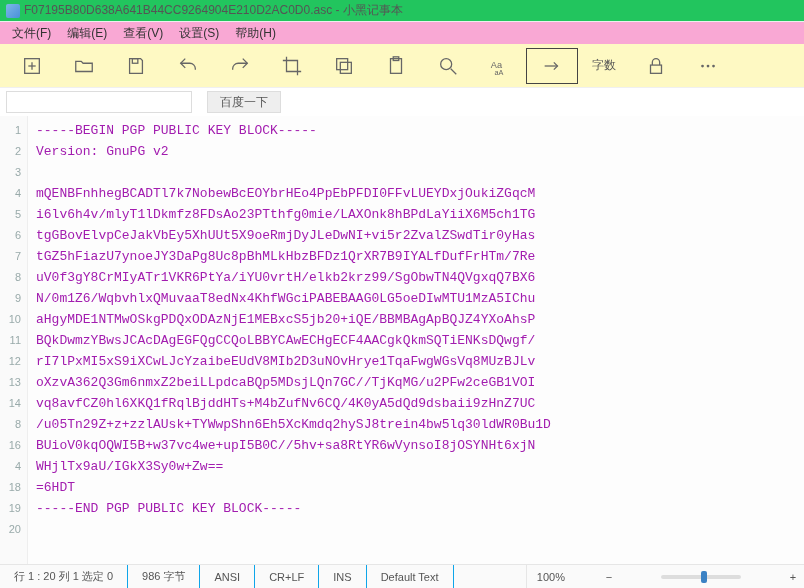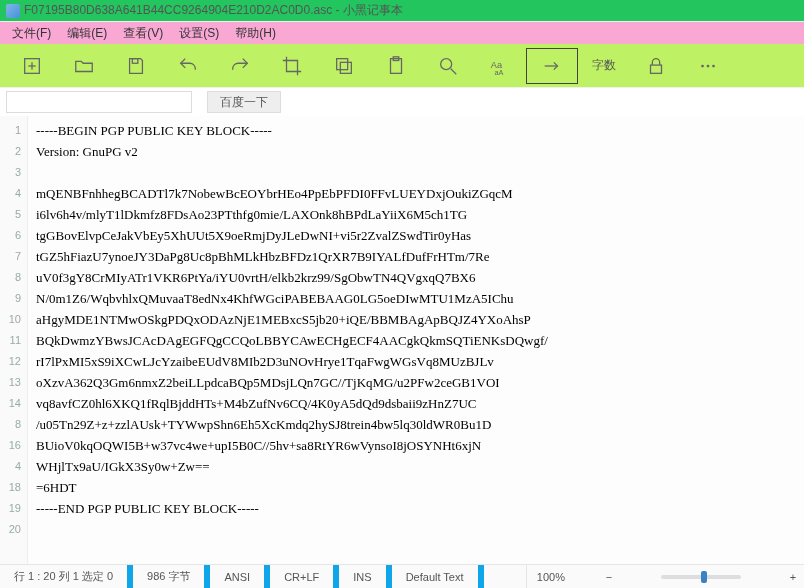--- a/index.html
+++ b/index.html
@@ -1,34 +1,34 @@
 <!DOCTYPE html>
 <html><head>
 <meta charset="utf-8">
 <style>
 * { margin: 0; padding: 0; box-sizing: border-box; }
 body { font-family: "Microsoft YaHei", "Segoe UI", Arial, sans-serif; font-size: 12px; background: #fff; width: 804px; height: 588px; overflow: hidden; display: flex; flex-direction: column; color: #333; }
 .title-bar { height: 22px; display: flex; align-items: center; padding: 2px 6px; background: #22c55e; border-bottom: 1px solid #eee; font-size: 12px; color: #555; }
 .title-bar .icon { width: 14px; height: 14px; margin-right: 4px; background: linear-gradient(135deg,#7db8e8,#4a90d9); border-radius: 2px; display:inline-block;}
 .menu-bar { height: 22px; display: flex; align-items: center; padding: 0 4px; background: #f9a8d4; font-size: 12px; color: #333; }
 .menu-item { padding: 2px 8px; cursor: default; }
-.toolbar { height: 44px; display: flex; align-items: center; padding: 4px 6px; background: #bef264; border-bottom: 1px solid #f0f0f0; gap: 0; }
+.toolbar { height: 44px; display: flex; align-items: center; padding: 4px 6px; background: #fef9c3; border-bottom: 1px solid #f0f0f0; gap: 0; }
 .tb-btn { width: 52px; height: 36px; display: flex; align-items: center; justify-content: center; position: relative; cursor: default; }
 .tb-btn svg { width: 22px; height: 22px; stroke: #666; stroke-width: 1.4; fill: none; }
 .tb-btn.ret { border: 1px solid #444; }
 .tb-btn.txt { font-size: 12px; color: #555; flex-direction: column; line-height: 1.1; }
 .search-bar { height: 28px; display: flex; align-items: center; padding: 4px 6px; background: #fff; }
 .search-input { width: 186px; height: 22px; border: 1px solid #ddd; padding: 0 4px; font-size: 12px; }
 .search-btn { height: 22px; padding: 0 12px; background: #eee; border: 1px solid #ddd; margin-left: 15px; font-size: 12px; color: #555; display:flex; align-items:center; }
 .editor { flex: 1; display: flex; overflow: hidden; background: #fdfdfd; }
 .gutter { width: 28px; background: #fafafa; border-right: 1px solid #eee; overflow: hidden; padding-top: 4px; }
 .gutter div { height: 21px; line-height: 21px; text-align: right; padding-right: 6px; color: #9aa; font-size: 11px; }
-.code { flex: 1; padding: 4px 8px; font-family: Liberation Serif, serif; font-size: 13px; line-height: 21px; white-space: pre; color: #000000; overflow: hidden; }
+.code { flex: 1; padding: 4px 8px; font-family: Liberation Mono, monospace; font-size: 13px; line-height: 21px; white-space: pre; color: #a21caf; overflow: hidden; }
 .statusbar { height: 24px; display: flex; align-items: center; background: #fafafa; border-top: 1px solid #e6e6e6; font-size: 11px; color: #555; }
-.statusbar .cell { padding: 0 14px; border-right: 6px solid #0ea5e9; height: 100%; display: flex; align-items: center; }
+.statusbar .cell { padding: 0 14px; border-right: 1px solid #0ea5e9; height: 100%; display: flex; align-items: center; }
 .statusbar .spacer { flex: 1; border-right: 1px solid #e6e6e6; height: 100%; }
 .statusbar .zoom-slider { width: 80px; height: 4px; background: #ddd; position: relative; margin: 0 8px; border-radius: 2px; }
 .statusbar .zoom-slider .thumb { position: absolute; left: 50%; top: -4px; width: 6px; height: 12px; background: #3b82c4; border-radius: 2px; }
 .statusbar .zoom-end { width:14px; display:flex; align-items:center; justify-content:center; }
 </style>
 </head>
 <body>
 
 <div class="title-bar">
   <span class="icon"></span>

